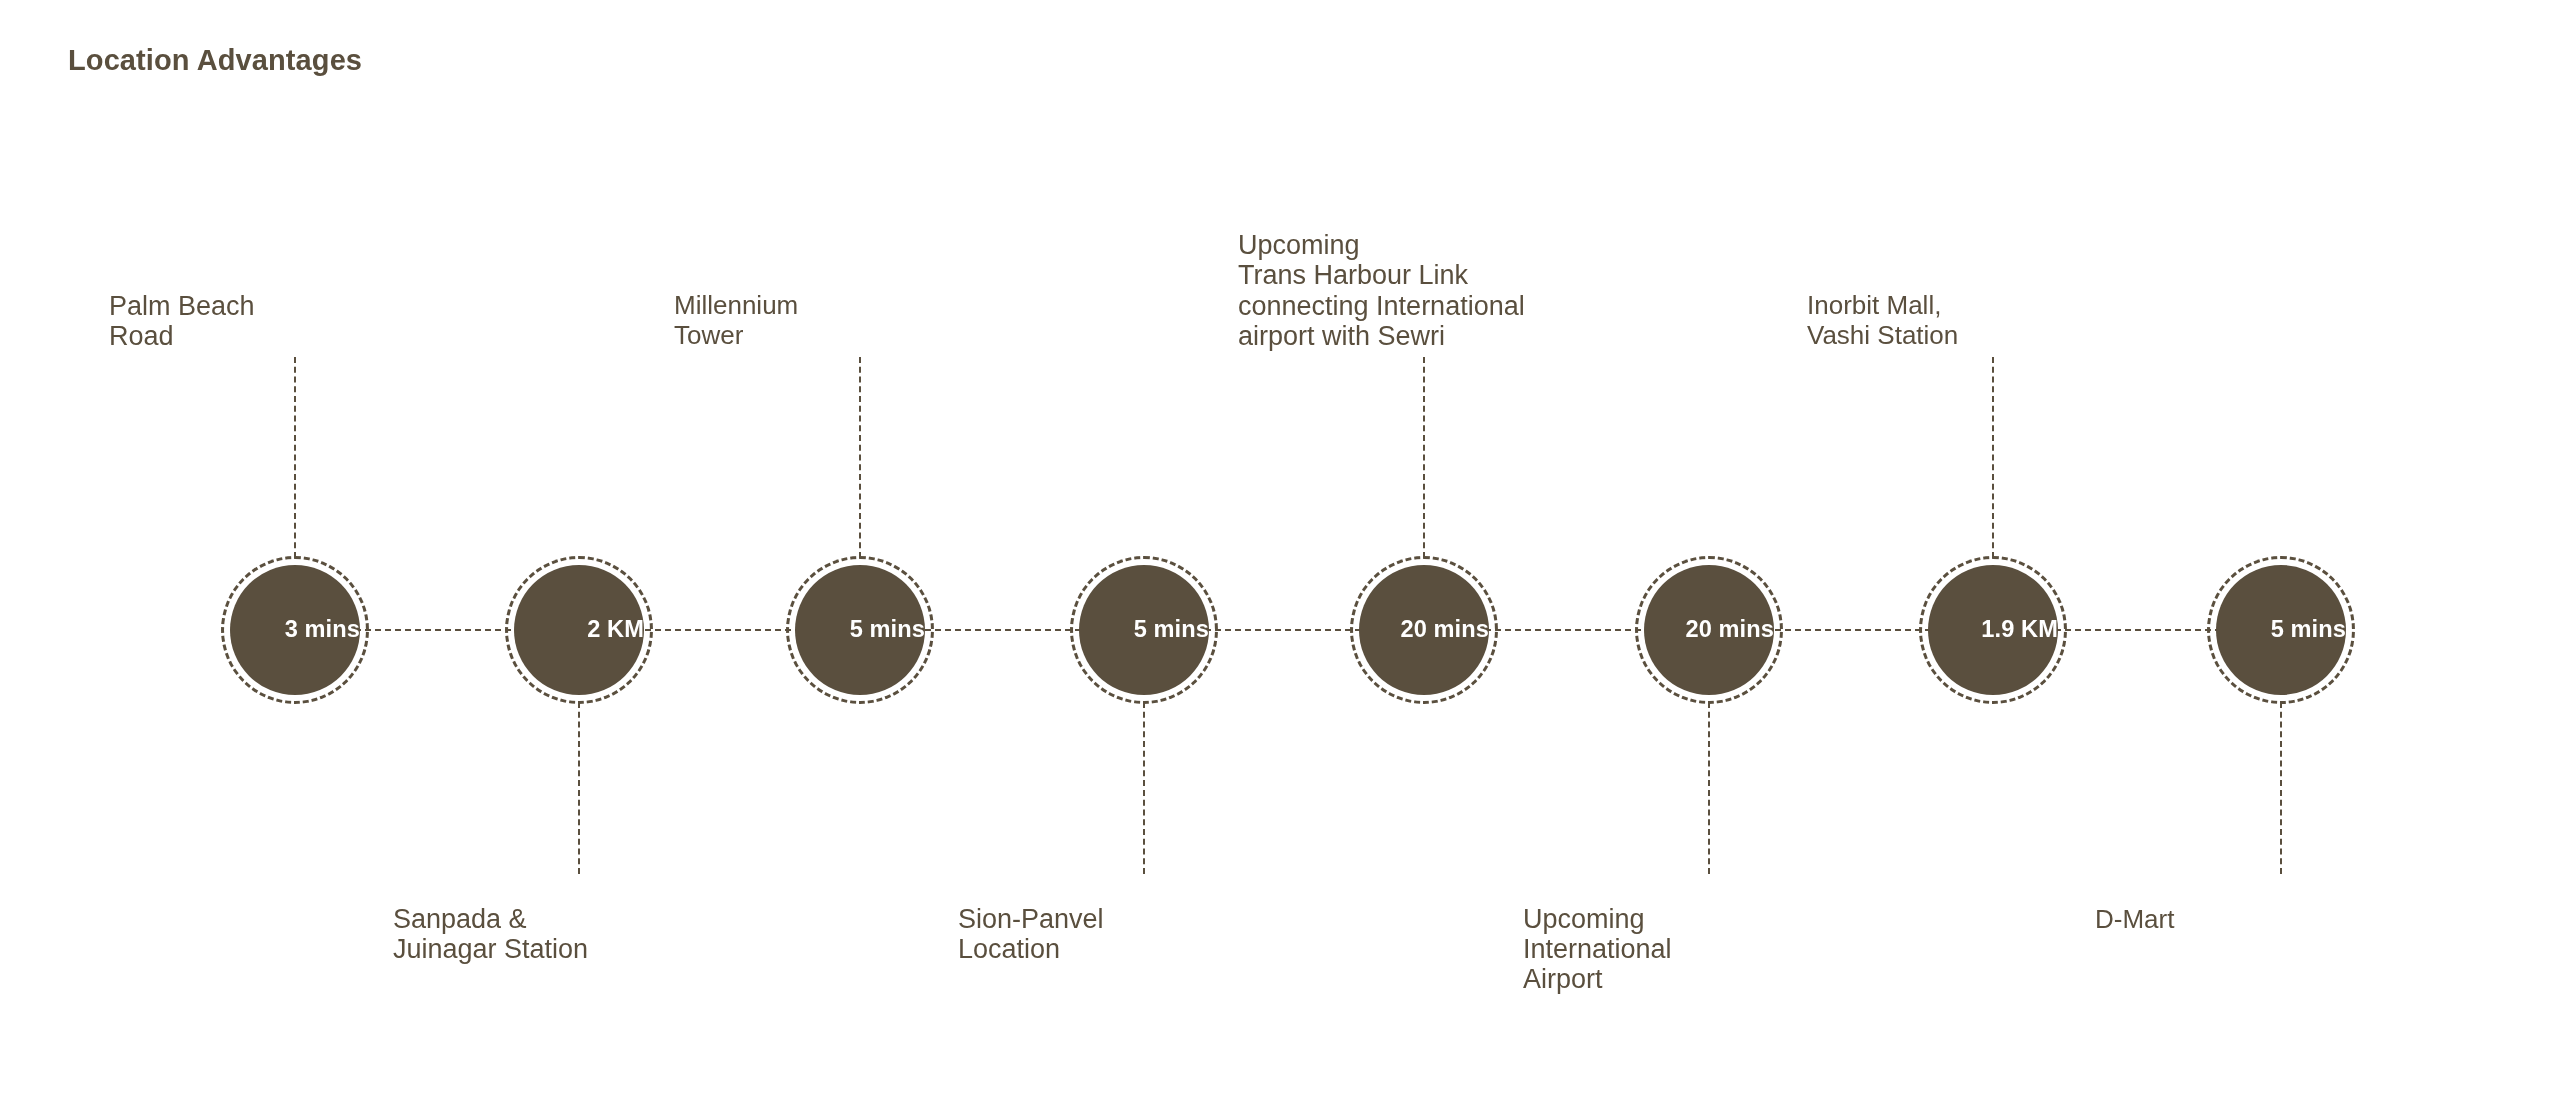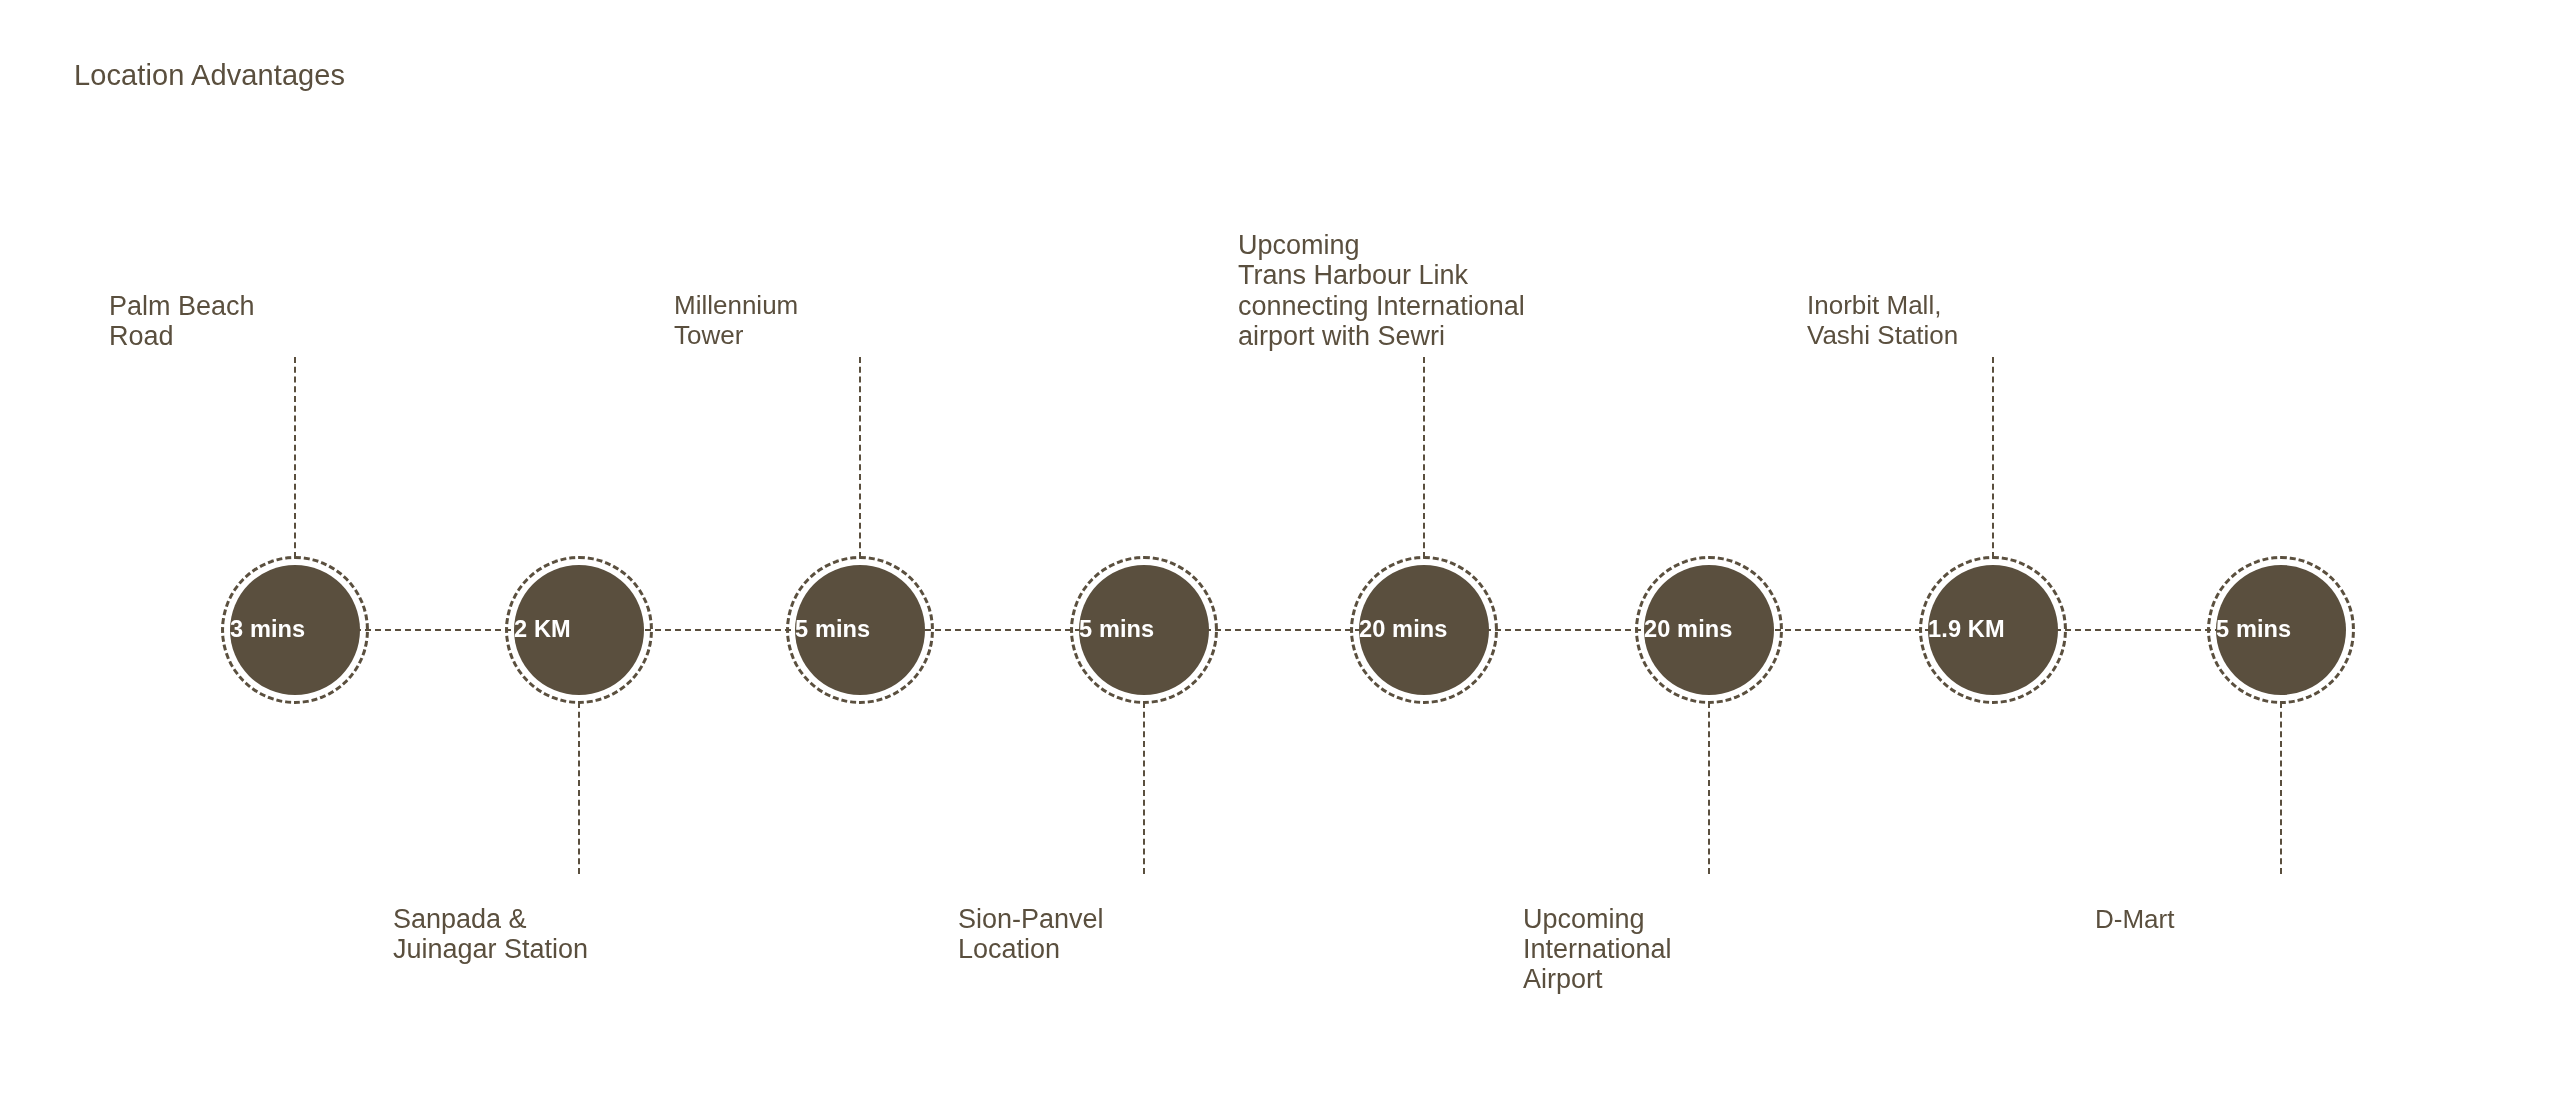--- a/index.html
+++ b/index.html
@@ -10,28 +10,27 @@
   body {
     width: 2576px;
     height: 1114px;
     font-family: "Liberation Sans", sans-serif;
     overflow: hidden;
     position: relative;
   }
 
   #page-title {
     position: absolute;
-    left: 74px;
+    left: 68px;
     top: 44px;
     font-size: 29px;
-    font-weight: 400;
+    font-weight: 700;
     color: #5a4f3e;
     letter-spacing: 0.1px;
     white-space: nowrap;
-    margin-top: 15px;
   }
 
   
   #timeline {
     position: absolute;
     left: 0;
     top: 0;
     width: 2576px;
     height: 1114px;
   }
@@ -66,21 +65,21 @@
   .disc {
     position: absolute;
     left: -65px;
     top: -65px;
     width: 130px;
     height: 130px;
     border-radius: 50%;
     background: #5a4f3e;
     display: flex;
     align-items: center;
-    justify-content: flex-start;
+    justify-content: flex-end;
   }
 
   .disc-value {
     color: #ffffff;
     font-size: 23.6px;
     font-weight: 700;
     white-space: nowrap;
     letter-spacing: 0.1px;
     line-height: 1;
   }

